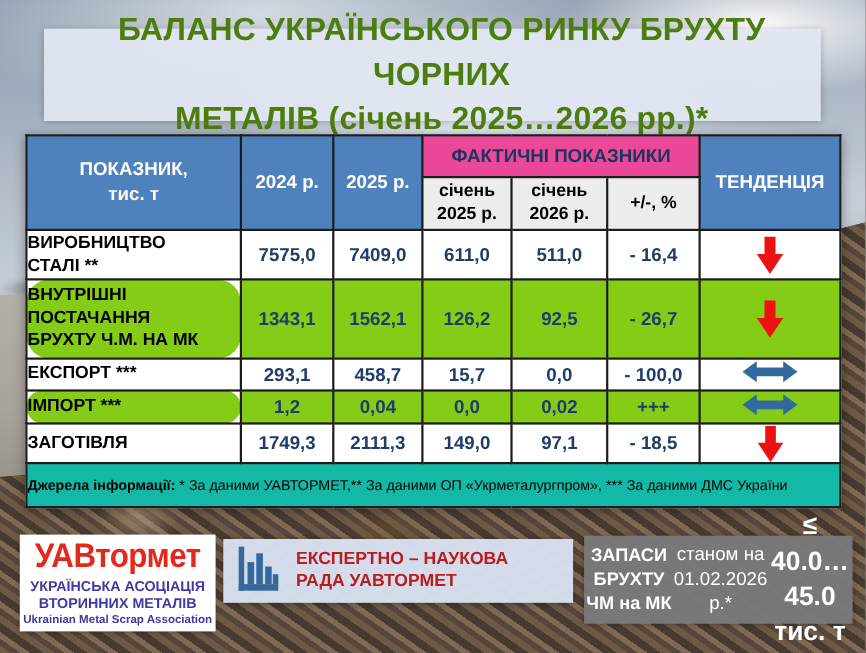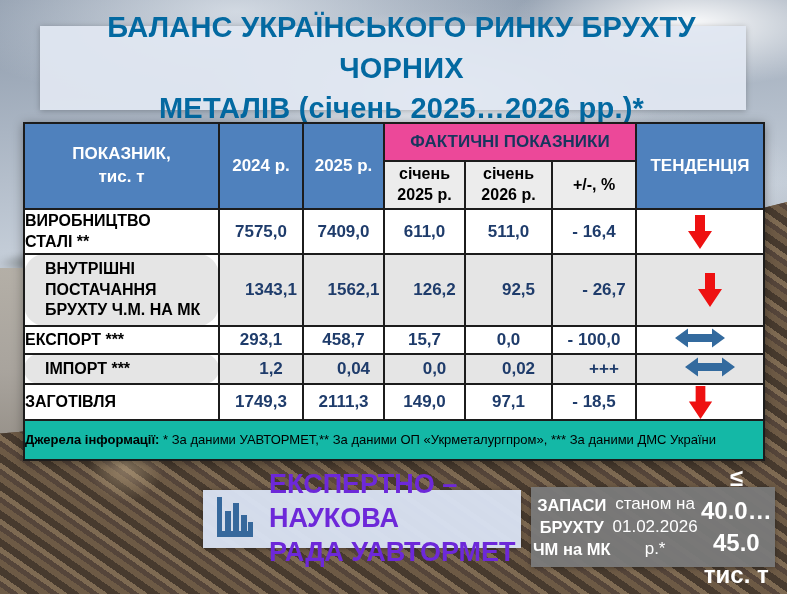--- a/index.html
+++ b/index.html
@@ -26,54 +26,54 @@
       radial-gradient(circle 70px at 45% 85%, rgba(120,86,55,.6), transparent 70%),
       radial-gradient(circle 60px at 70% 70%, rgba(60,52,45,.65), transparent 70%),
       radial-gradient(circle 80px at 90% 55%, rgba(40,38,36,.6), transparent 70%),
       repeating-linear-gradient(35deg,#6d5a45 0 6px,#55453a 6px 11px,#7e6a52 11px 16px,#473a2e 16px 23px),
       repeating-linear-gradient(-28deg, rgba(28,26,23,.5) 0 4px, transparent 4px 9px, rgba(176,153,120,.35) 9px 12px, transparent 12px 20px),
       linear-gradient(180deg,#8a7864,#6b5948 40%,#4a3d31);}
   
   .title-panel{position:absolute;left:40px;top:26px;width:706px;height:84px;
     background:rgba(224,231,241,.94);box-shadow:0 1px 6px rgba(0,0,0,.25);
     display:flex;align-items:center;justify-content:center;}
-  .title-panel h1{margin:0;font-size:29px;font-weight:bold;color:#0369a1;
+  .title-panel h1{margin:0;font-size:29px;font-weight:bold;color:#4d7c0f;
     text-align:center;line-height:1.4;white-space:pre-line;letter-spacing:.2px;padding-left:17px;}
   
   table.balance{position:absolute;left:23px;top:122px;width:740px;
     border-collapse:collapse;table-layout:fixed;background:#fff;
     box-shadow:0 2px 10px rgba(0,0,0,.35);}
   table.balance td, table.balance th{border:2px solid #1c1c1c;padding:0;vertical-align:middle;}
   th.hblue{background:#4f81bd;color:#fff;font-size:17px;font-weight:bold;
     text-align:center;white-space:pre-line;line-height:1.35;}
   th.hgroup{background:#ec4899;color:#17365d;font-size:17px;font-weight:bold;text-align:center;}
   th.hsub{background:#ececec;color:#000;font-size:16px;font-weight:bold;
     text-align:center;white-space:pre-line;line-height:1.3;}
   td.lbl{font-size:16px;font-weight:bold;color:#000;text-align:left;
     padding-left:8px;white-space:pre-line;line-height:1.3;border-radius:21px;}
   td.num{font-size:17px;font-weight:bold;color:#1f3c6b;text-align:center;}
   td.trend{text-align:center;}
-  tr.alt td{background:#e5e5e5;padding-left:20px;}
+  tr.alt td{background:#84cc16;}
   td.note{background:#14b8a6;font-size:13px;color:#000;padding:6px 8px;line-height:1.3;}
   td.note b{font-weight:bold;}
   .arrow-down svg{display:block;margin:0 auto;}
   
   .logo-box{position:absolute;left:18px;top:486px;width:178px;height:88px;background:#fff;
     display:flex;flex-direction:column;align-items:center;justify-content:center;
     box-shadow:0 1px 5px rgba(0,0,0,.3);}
   .logo-name{font-size:31px;font-weight:800;color:#e3291e;transform:scaleX(.92);
     letter-spacing:-.5px;line-height:1;}
   .logo-l1,.logo-l2{font-size:13px;font-weight:bold;color:#3d3aa0;line-height:1.25;}
   .logo-l1{margin-top:5px;}
   .logo-l3{font-size:10.5px;font-weight:bold;color:#3d3aa0;line-height:1.3;}
   .council-box{position:absolute;left:203px;top:490px;width:318px;height:58px;
     background:rgba(216,226,242,.96);display:flex;align-items:center;padding-left:12px;
     box-sizing:border-box;box-shadow:0 1px 5px rgba(0,0,0,.3);}
   .council-icon{flex:0 0 auto;margin-right:14px;}
-  .council-text{font-size:27px;font-weight:bold;color:#6d28d9;line-height:1.25;white-space:pre-line;}
+  .council-text{font-size:16px;font-weight:bold;color:#b91c1c;line-height:1.25;white-space:pre-line;}
   .stocks-box{position:absolute;left:531px;top:487px;width:244px;height:80px;
     background:rgba(122,122,122,.95);color:#fff;text-align:center;
     display:flex;flex-direction:row;align-items:center;justify-content:center;
     box-shadow:0 1px 5px rgba(0,0,0,.3);}
   .stocks-l1{font-size:16.5px;font-weight:bold;line-height:1.35;}
   .stocks-l2{font-size:17px;font-weight:normal;line-height:1.35;}
   .stocks-l3{font-size:24px;font-weight:bold;line-height:1.35;}
 </style>
 </head>
 <body>
@@ -184,20 +184,26 @@
               <path d="M7 0 H17 V16 H24 L12 34 L0 16 H7 Z" fill="#ee1111"></path>
             </svg>
         </td>
       </tr>
       <tr style="height:40px">
         <td class="note" colspan="7"><b>Джерела інформації:</b><span> * За даними УАВТОРМЕТ,** За даними ОП «Укрметалургпром», *** За даними ДМС України</span></td>
       </tr>
     </tbody>
   </table>
 
+  <div class="logo-box">
+    <div class="logo-name">УАВтормет</div>
+    <div class="logo-l1">УКРАЇНСЬКА АСОЦІАЦІЯ</div>
+    <div class="logo-l2">ВТОРИННИХ МЕТАЛІВ</div>
+    <div class="logo-l3">Ukrainian Metal Scrap Association</div>
+  </div>
 
   <div class="council-box">
     <span class="council-icon">
       <svg width="40" height="44" viewBox="0 0 40 44">
         <g fill="#36689c">
           <rect x="2" y="2" width="5" height="40"></rect>
           <rect x="2" y="36" width="36" height="6"></rect>
           <rect x="10" y="16" width="6" height="20"></rect>
           <rect x="18" y="8" width="6" height="28"></rect>
           <rect x="26" y="20" width="6" height="16"></rect>

